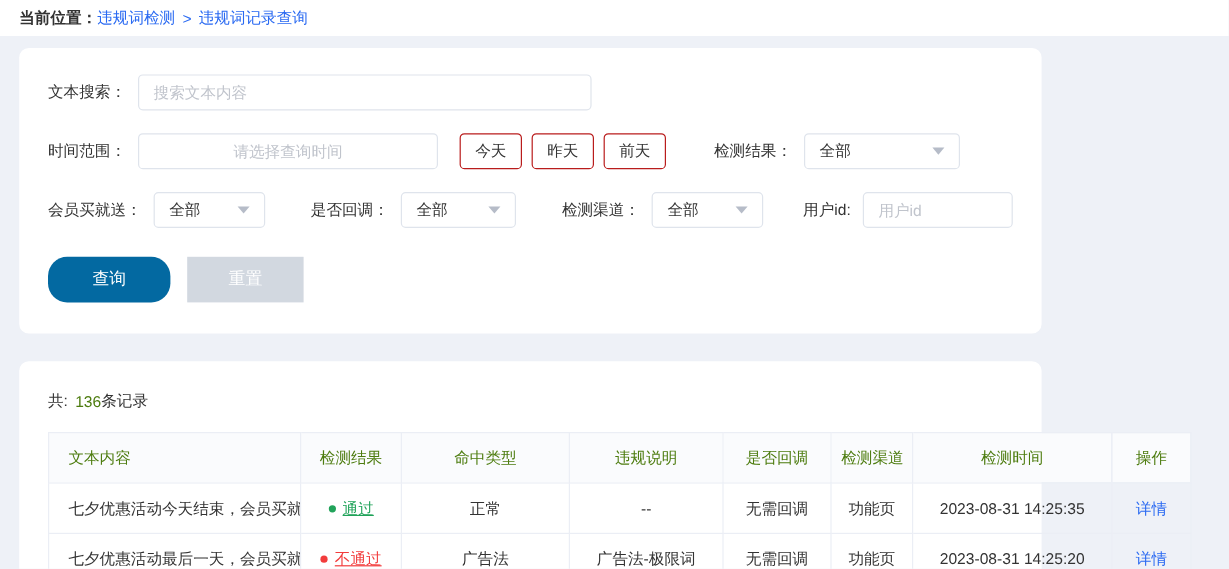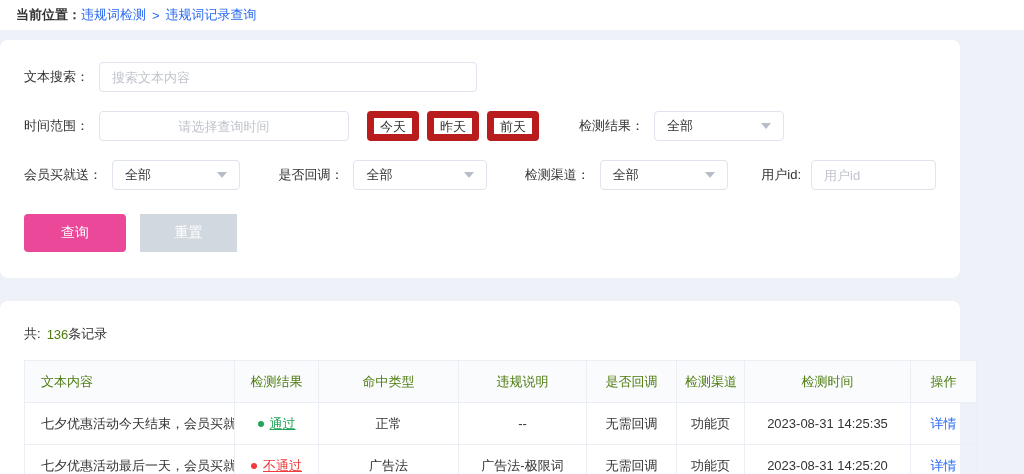--- a/index.html
+++ b/index.html
@@ -13,63 +13,63 @@
   .topbar {
     background: #fff; height: 30px; width: 100%;
     display: flex; align-items: center; padding: 0 16px;
   }
   .crumb-prefix { color: #333; font-weight: bold; }
   .crumb-link { color: #2a6af2; text-decoration: none; cursor: pointer; }
   .crumb-sep { color: #2a6af2; margin: 0 6px; }
   
   .card {
     background: #fff; border-radius: 8px;
-    margin: 0 0; width: 960px;
+    margin: 0 16px; width: 852px;
   }
   .card.filters { margin-top: 10px; padding: 22px 24px 26px 24px; }
   .card.results { margin-top: 23px; padding: 24px 24px 0 24px; }
   
   .frow { display: flex; align-items: center; }
   .frow + .frow { margin-top: 19px; }
   .flabel { color: #333; white-space: nowrap; margin-right: 10px; }
   .tinput {
     height: 30px; border: 1px solid #dfe4ec; border-radius: 4px;
     padding: 0 12px; font-size: 13px; color: #333; outline: none;
     font-family: inherit; background: #fff;
   }
   .tinput::placeholder { color: #c0c4cc; }
   .w-search { width: 378px; }
   .w-date { width: 250px; text-align: center; }
   .w-date::placeholder { text-align: center; }
   .w-userid { width: 125px; }
   .quickbtn {
     height: 30px; width: 52px; margin-left: 8px;
-    background: #fff; border: 7px solid #b91c1c; border-radius: 4px;
+    background: #fff; border: 1px solid #b91c1c; border-radius: 4px;
     font-size: 13px; color: #333; cursor: pointer; font-family: inherit;
   }
   .quickbtn:first-of-type { margin-left: 18px; }
   .select {
     height: 30px; border: 1px solid #dfe4ec; border-radius: 4px;
     background: #fff; display: inline-flex; align-items: center;
     justify-content: space-between; padding: 0 12px; cursor: pointer;
   }
   .w-sel130 { width: 130px; }
   .w-sel135 { width: 135px; }
   .caret {
     width: 0; height: 0; border-left: 5px solid transparent;
     border-right: 5px solid transparent; border-top: 6px solid #b6bcc8;
   }
   .gap38 { margin-left: 38px; }
   .gap40 { margin-left: 40px; }
   .gap33 { margin-left: 33px; }
   
   .btnrow { margin-top: 24px; display: flex; }
   .btn-primary {
-    width: 102px; height: 38px; background: #ec4899; color: #fff;
-    border: none; border-radius: 4px; font-size: 14px; cursor: pointer;
+    width: 102px; height: 38px; background: #0369a1; color: #fff;
+    border: none; border-radius: 16px; font-size: 14px; cursor: pointer;
     font-family: inherit;
   }
   .btn-reset {
     width: 97px; height: 38px; background: #d2d8e0; color: #fff;
     border: none; border-radius: 0; font-size: 14px; cursor: pointer;
     margin-left: 14px; font-family: inherit;
   }
   
   .countline { display: flex; align-items: center; }
   .count-num { color: #4d7c0f; margin-left: 6px; text-align: right; }

